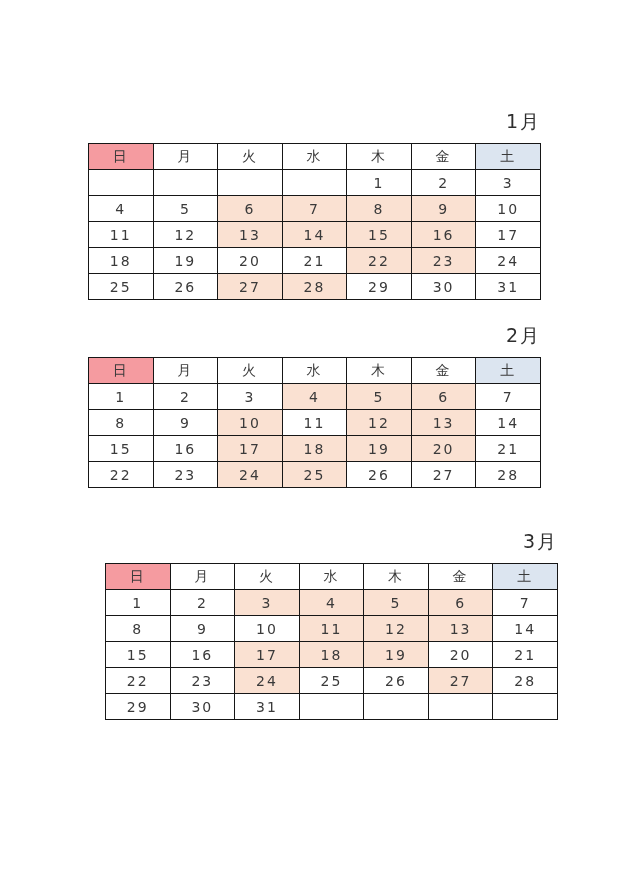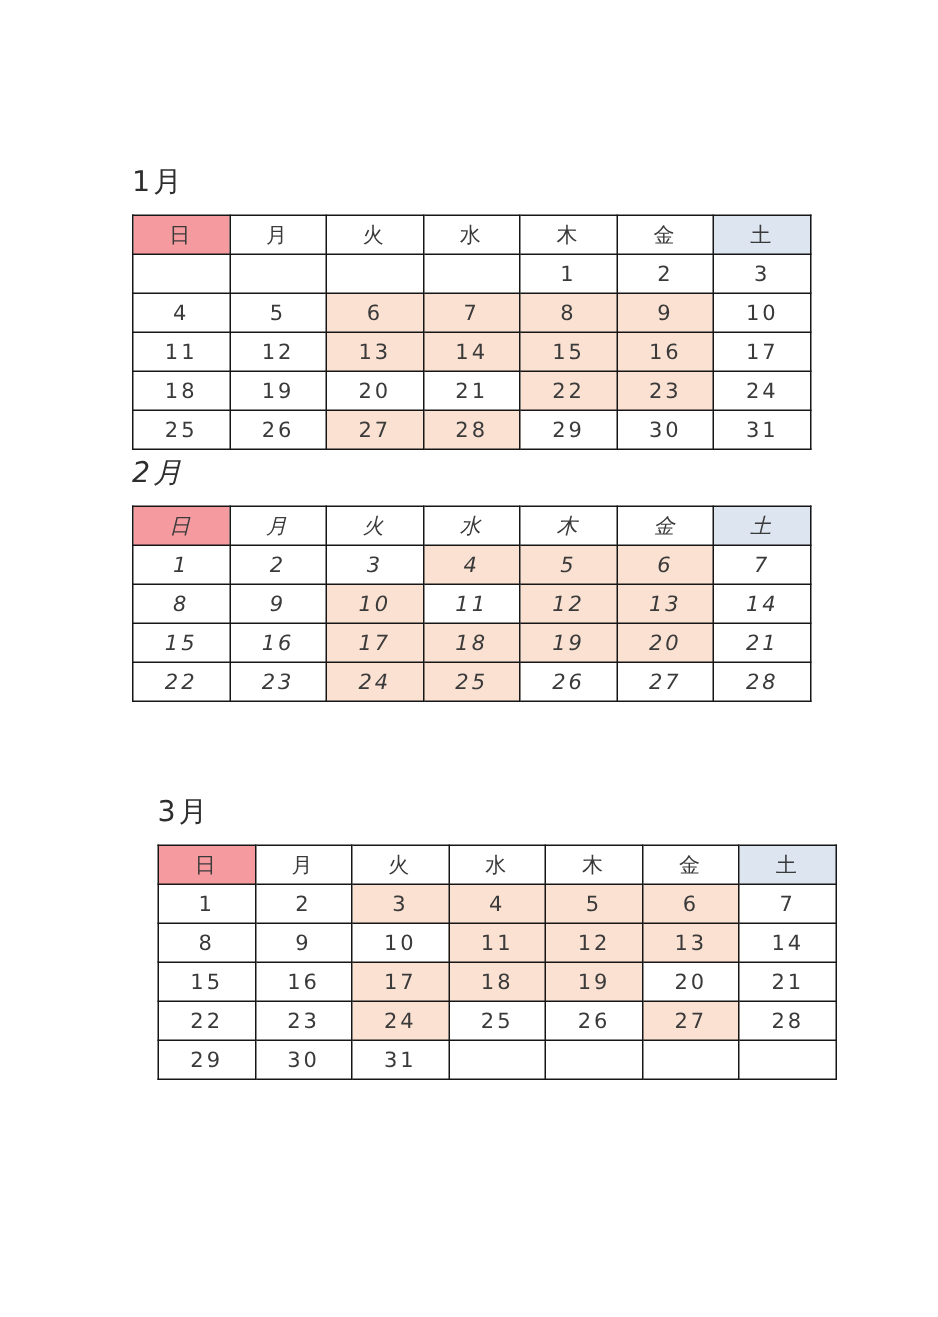--- a/index.html
+++ b/index.html
@@ -13,24 +13,24 @@
     font-family: "DejaVu Sans", "Liberation Sans", sans-serif;
     position: relative;
     overflow: hidden;
   }
   .month {
     position: absolute;
     left: 88px;
     width: 453px;
   }
   #month-0 { top: 106px; }
-  #month-1 { top: 300px; font-style: italic; }
+  #month-1 { top: 320px; }
   #month-2 { top: 526px; padding-left: 17px; }
   .month-title {
-    text-align: left;
+    text-align: right;
     font-size: 19px;
     color: #2e2e2e;
     height: 30px;
     line-height: 30px;
     margin-bottom: 7px;
     letter-spacing: 2px;
   }
   table.cal {
     border-collapse: collapse;
     table-layout: fixed;

